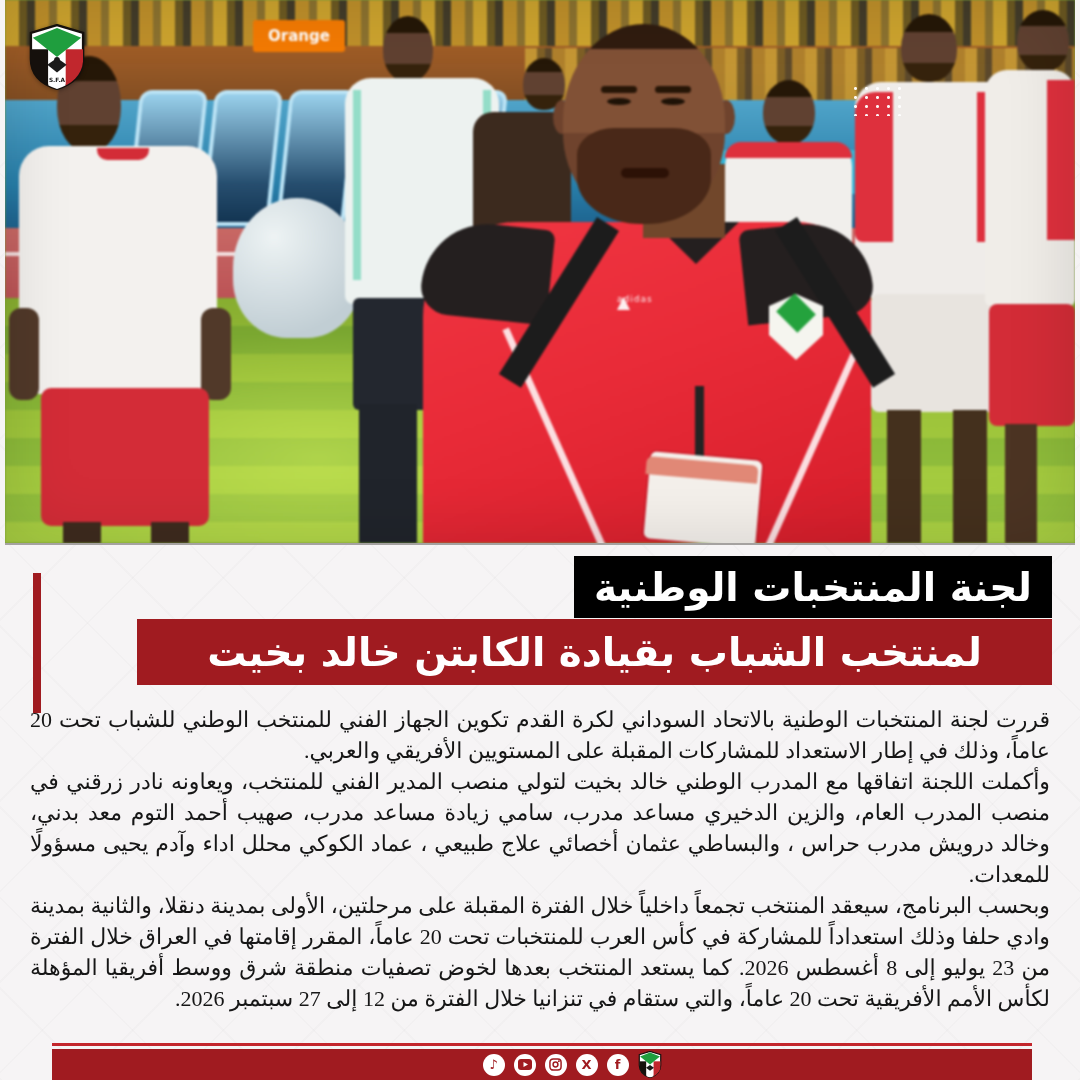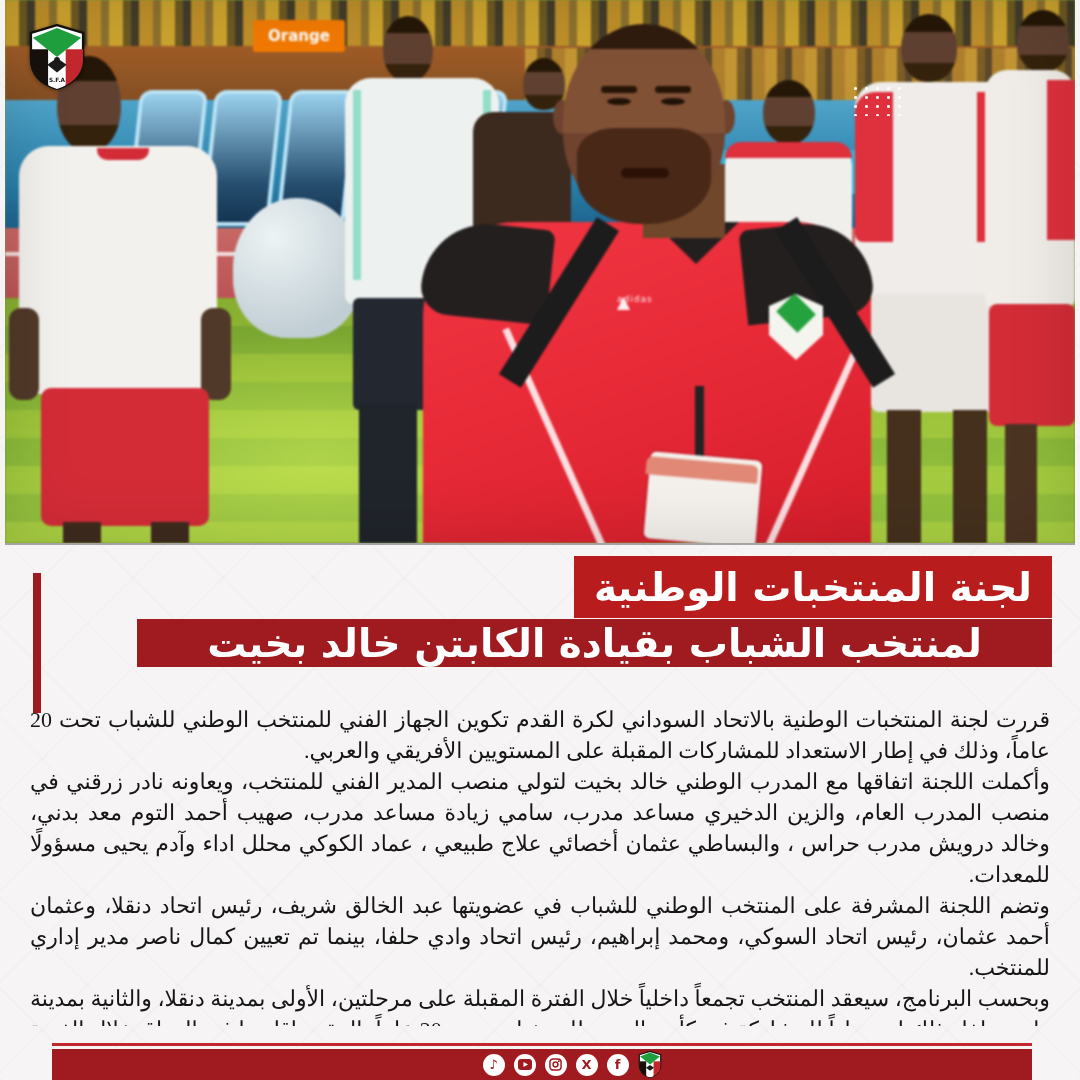--- a/index.html
+++ b/index.html
@@ -124,23 +124,23 @@
   .dots{position:absolute;left:845px;top:84px;width:52px;height:32px;
     background-image:radial-gradient(circle,rgba(255,255,255,.95) 1.3px,transparent 1.6px);
     background-size:11px 9px;}
 
   
   .crest-main{position:absolute;left:28px;top:24px;filter:drop-shadow(0 1px 2px rgba(0,0,0,.35));}
 
   
   .hl-row1{position:absolute;top:556px;right:28px;height:62px;display:flex;direction:rtl;align-items:center;gap:14px;
     font-weight:bold;font-size:39px;white-space:nowrap;}
-  .hl-boxed{background:#b91c1c;color:#fff;height:62px;display:flex;align-items:center;padding:0 20px;}
+  .hl-boxed{background:#000000;color:#fff;height:62px;display:flex;align-items:center;padding:0 20px;}
   .hl-plain{color:#a01b20;}
-  .hl-row2{position:absolute;top:619px;left:137px;right:28px;height:48px;background:#a01b20;
+  .hl-row2{position:absolute;top:619px;left:137px;right:28px;height:66px;background:#a01b20;
     display:flex;align-items:center;justify-content:center;color:#fff;font-weight:bold;font-size:39px;white-space:nowrap;}
   .accent-bar{position:absolute;left:33px;top:573px;width:8px;height:140px;background:#a01b20;}
 
   
   .article{position:absolute;top:704px;left:30px;right:30px;height:322px;overflow:hidden;
     direction:rtl;text-align:justify;color:#161616;font-size:22px;line-height:31px;font-weight:500;font-family:Liberation Serif, serif;}
   .article p{margin:0;}
 
   
   .footer-line{position:absolute;left:52px;top:1043px;width:980px;height:3px;background:#c3262c;}
@@ -275,21 +275,20 @@
     <span class="hl-boxed">لجنة المنتخبات الوطنية</span>
   </div>
   <div class="hl-row2">
     <span>لمنتخب الشباب بقيادة الكابتن خالد بخيت</span>
   </div>
   <div class="accent-bar"></div>
 
   <div class="article">
     <p>قررت لجنة المنتخبات الوطنية بالاتحاد السوداني لكرة القدم تكوين الجهاز الفني للمنتخب الوطني للشباب تحت 20 عاماً، وذلك في إطار الاستعداد للمشاركات المقبلة على المستويين الأفريقي والعربي.</p>
     <p>وأكملت اللجنة اتفاقها مع المدرب الوطني خالد بخيت لتولي منصب المدير الفني للمنتخب، ويعاونه نادر زرقني في منصب المدرب العام، والزين الدخيري مساعد مدرب، سامي زيادة مساعد مدرب، صهيب أحمد التوم معد بدني،  وخالد درويش مدرب حراس ، والبساطي عثمان أخصائي علاج طبيعي ، عماد الكوكي محلل اداء وآدم يحيى مسؤولًا للمعدات.</p>
-    <p>وتضم اللجنة المشرفة على المنتخب الوطني للشباب في عضويتها عبد الخالق شريف، رئيس اتحاد دنقلا، وعثمان أحمد عثمان، رئيس اتحاد السوكي، ومحمد إبراهيم، رئيس اتحاد وادي حلفا، بينما تم تعيين كمال ناصر مدير إداري للمنتخب.</p>
     <p>وبحسب البرنامج، سيعقد المنتخب تجمعاً داخلياً خلال الفترة المقبلة على مرحلتين، الأولى بمدينة دنقلا، والثانية بمدينة وادي حلفا وذلك استعداداً للمشاركة في كأس العرب للمنتخبات تحت 20 عاماً، المقرر إقامتها في العراق خلال الفترة من 23 يوليو إلى 8 أغسطس 2026. كما يستعد المنتخب بعدها لخوض تصفيات منطقة شرق ووسط أفريقيا المؤهلة لكأس الأمم الأفريقية تحت 20 عاماً، والتي ستقام في تنزانيا خلال الفترة من 12 إلى 27 سبتمبر 2026.</p>
   </div>
 
   <div class="footer-line"></div>
   <div class="footer-bar">
     <div class="shift">
       <svg width="24" height="27" viewBox="0 0 60 68">
         <defs>
             <clipPath id="cp2">
               <path d="M30 1 L57 9 V36 C57 52 46 62 30 67 C14 62 3 52 3 36 V9 Z"></path>

